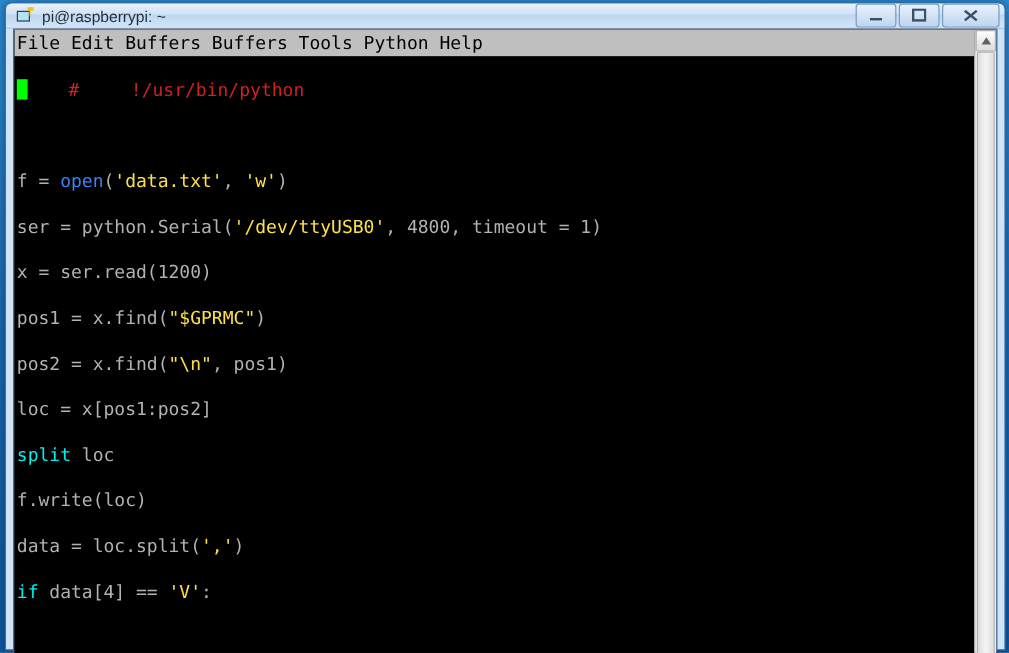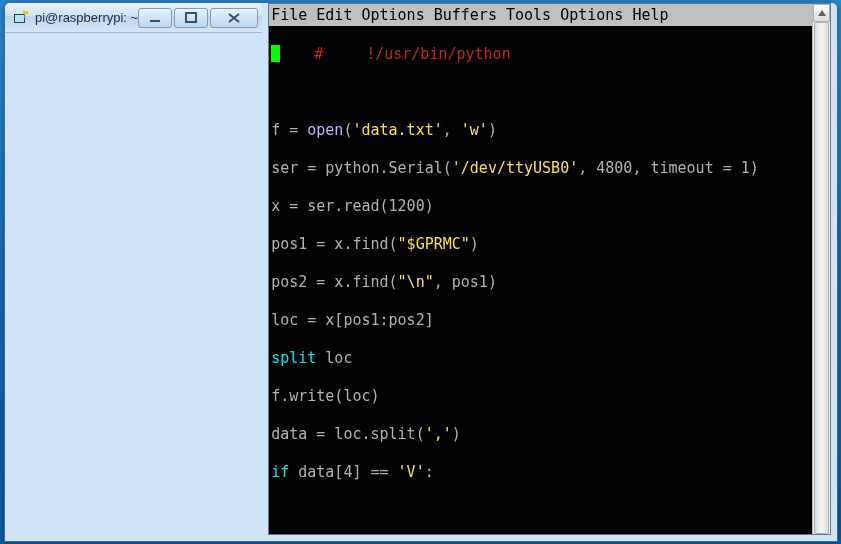--- a/index.html
+++ b/index.html
@@ -13,21 +13,21 @@
   .taskbar-icons { position: absolute; top: 4px; left: 180px; display: flex; gap: 60px; }
   .tb-icon { width: 28px; height: 24px; background: rgba(255,255,255,0.25); border-radius: 3px; }
   .window {
     position: absolute;
     left: 4px; top: 2px;
     width: 834px; height: 540px;
     background: #cfe4f6;
     border: 1px solid #3a6ea5;
     border-radius: 6px 6px 0 0;
     box-shadow: 0 0 8px rgba(0,0,0,0.4);
-    display: flex; flex-direction: row;
+    display: flex; flex-direction: column;
   }
   .titlebar {
     height: 30px;
     background: linear-gradient(to bottom, #e8f1fb 0%, #cfe2f5 45%, #bcd6ee 46%, #d4e6f7 100%);
     display: flex; align-items: center;
     padding: 0 4px 0 8px;
     border-radius: 5px 5px 0 0;
     border-bottom: 1px solid #9fb9d6;
   }
   .title-icon { width: 16px; height: 16px; margin-right: 6px; display: inline-flex; }
@@ -75,21 +75,21 @@
   }
   .shebang { position: relative; }
   .cursor {
     position: absolute; left: 0; top: 0;
     width: 9px; height: 17px;
     background: #00ff00;
     display: inline-block;
   }
   .c-red { color: #cc2222; padding-left: 43px; }
   .c-cyan { color: #00eeee; }
-  .c-teal { color: #c4b5fd; }
+  .c-teal { color: #3b82f6; }
   .c-green { color: #fde047; }
   .scrollbar {
     width: 18px;
     background: #e9e9e9;
     border-left: 1px solid #bcbcbc;
     display: flex; flex-direction: column;
   }
   .sb-btn {
     height: 18px;
     background: linear-gradient(to bottom, #fdfdfd, #dcdcdc);
@@ -143,21 +143,21 @@
         <svg width="14" height="12">
             <path d="M2 2 L12 10 M12 2 L2 10" stroke="#3a5068" stroke-width="2"></path>
           </svg>
       </div>
     </div>
   </div>
 
   <div class="client">
     <div class="editor-area">
 
-      <div class="menubar">File Edit Options Buffers Tools Options Help</div>
+      <div class="menubar">File Edit Buffers Buffers Tools Python Help</div>
 
       <div class="buffer">
 <div class="shebang"><span class="cursor"></span><span class="c-red">#</span><span class="c-red">!/usr/bin/python</span></div>
 <div></div>
 <div></div>
 <div><span>f = </span><span class="c-teal">open</span><span>(</span><span class="c-green">'data.txt'</span><span>, </span><span class="c-green">'w'</span><span>)</span></div>
 <div><span>ser = python.Serial(</span><span class="c-green">'/dev/ttyUSB0'</span><span>, 4800, timeout = 1)</span></div>
 <div>x = ser.read(1200)</div>
 <div><span>pos1 = x.find(</span><span class="c-green">"$GPRMC"</span><span>)</span></div>
 <div><span>pos2 = x.find(</span><span class="c-green">"\n"</span><span>, pos1)</span></div>

